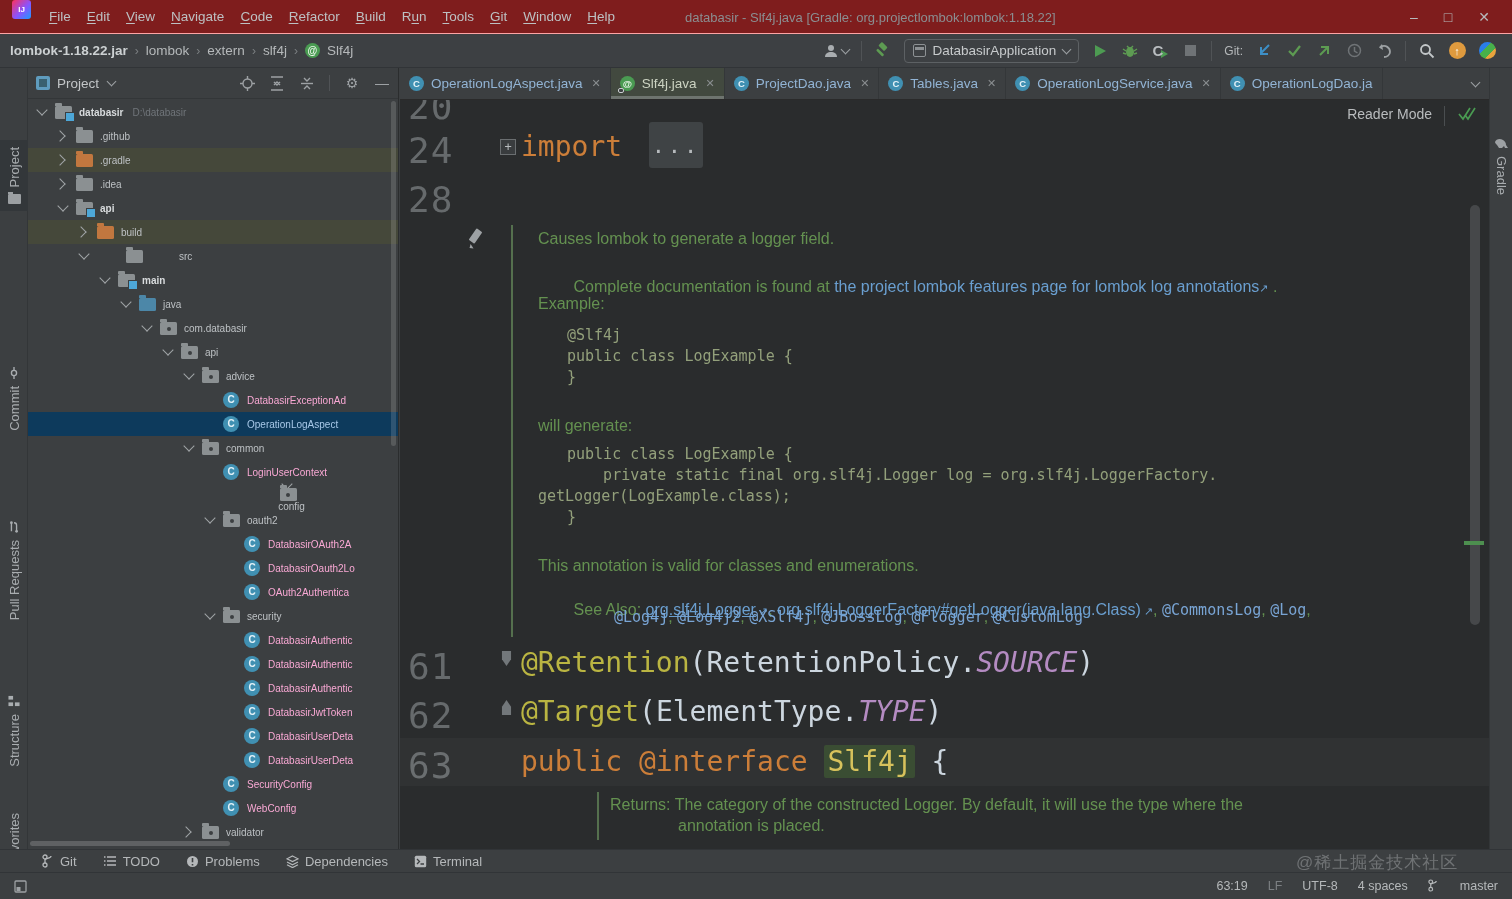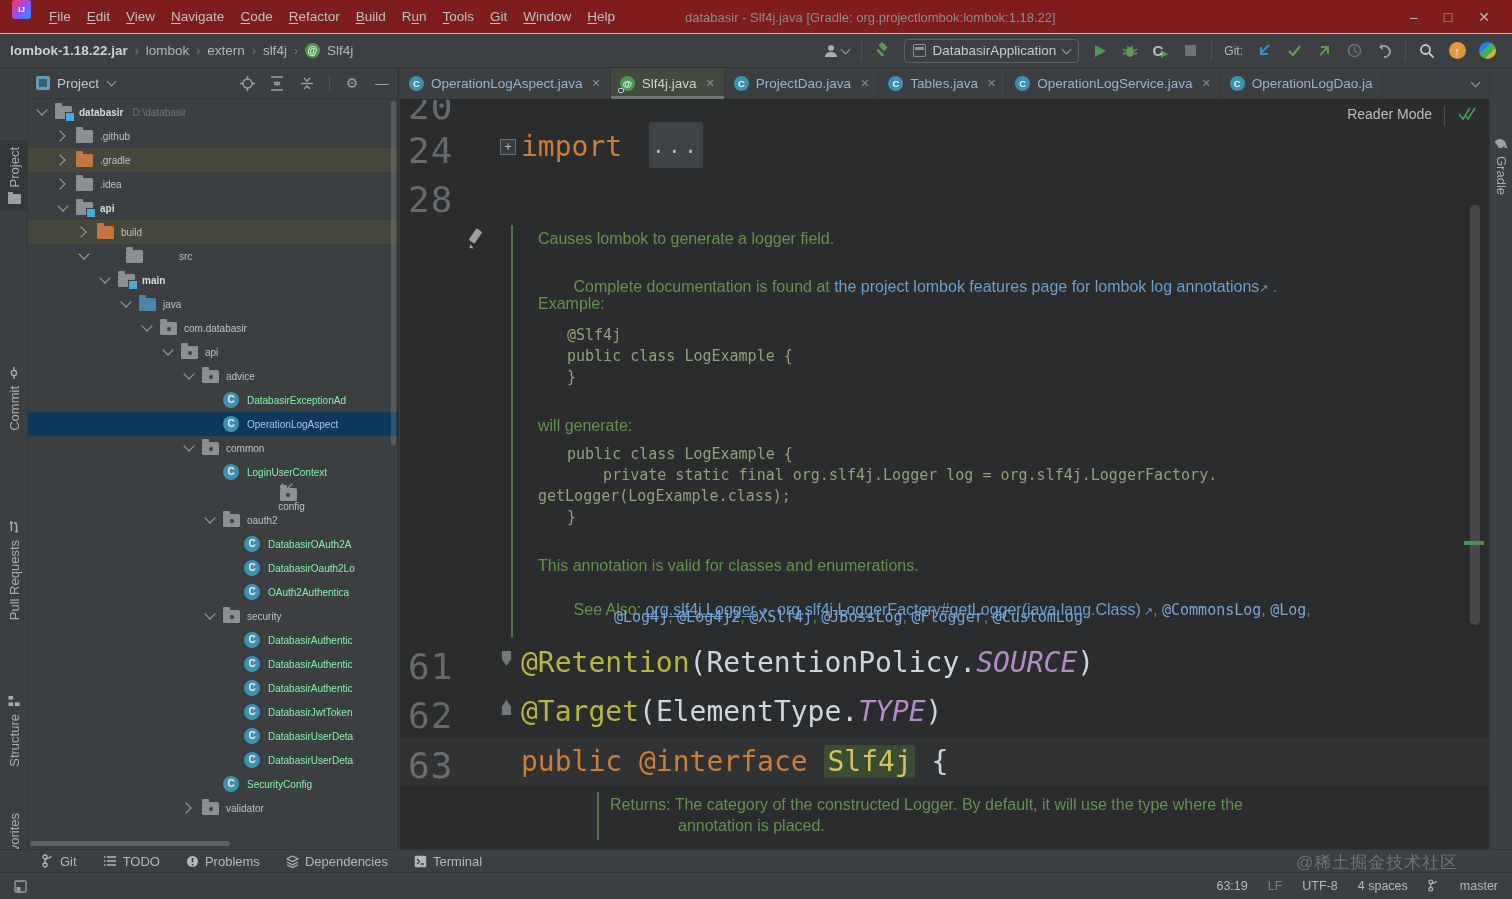--- a/index.html
+++ b/index.html
@@ -73,21 +73,21 @@
   .ic-folder-ex{background:#c1773f}
   .ic-folder-src{background:#4c87a8}
   .ic-package{background:#8b9092}
   .ic-package::after{content:"";position:absolute;left:6.5px;top:5px;width:4px;height:4px;border-radius:50%;background:#3c3f41}
   .ic-module{background:#8b9092}
   .ic-module::after{content:"";position:absolute;right:-3px;bottom:-3px;width:8px;height:8px;background:#4da7d8;border:1.5px solid #3c3f41}
   .ic-class{background:transparent}
   .ic-class::after{content:"C";position:absolute;left:0;top:-2px;width:16px;height:16px;border-radius:50%;background:#4090b2;color:#e4f2f8;font-size:10px;font-weight:bold;text-align:center;line-height:16px}
   .tlabel{color:#bdc1c4}
   .tlabel.bold{font-weight:bold;color:#d8dbdd}
-  .tlabel.cls{color:#86efac}
+  .tlabel.cls{color:#f9a8d4}
   .row-selected .tlabel{color:#a8c8e8}
   .tsuffix{color:#70757a;margin-left:9px}
   .pvscroll{position:absolute;right:2px;top:33px;width:5px;height:345px;background:rgba(255,255,255,.14);border-radius:3px}
   .phscroll{position:absolute;left:2px;bottom:3px;width:200px;height:5px;background:rgba(255,255,255,.18);border-radius:3px}
 
   
   .editor{position:absolute;left:400px;top:68px;width:1089px;height:781px;background:#2a2c2d;overflow:hidden}
   .tabbar{position:relative;z-index:3;height:32px;background:#3c3f41;border-bottom:1px solid #2a2a2a;display:flex;align-items:stretch}
   .tab{display:flex;align-items:center;gap:7px;padding:0 9px;font-size:13.5px;color:#92b4d5;border-right:1px solid #343739;cursor:default;white-space:nowrap}
   .tab.active{background:#42493f;color:#ccd3c2;box-shadow:inset 0 -3px 0 #6e746f}
@@ -500,20 +500,26 @@
           <span class="ticon ic-class"></span>
           <span class="tlabel cls">DatabasirUserDeta</span>
           <span class="tsuffix"></span>
         </div>
         <div class="trow" style="padding-left: 178px;">
           <span class="chev cv-n"></span>
           <span class="ticon ic-class"></span>
           <span class="tlabel cls">SecurityConfig</span>
           <span class="tsuffix"></span>
         </div>
+        <div class="trow" style="padding-left: 178px;">
+          <span class="chev cv-n"></span>
+          <span class="ticon ic-class"></span>
+          <span class="tlabel cls">WebConfig</span>
+          <span class="tsuffix"></span>
+        </div>
         <div class="trow" style="padding-left: 157px;">
           <span class="chev cv-r"></span>
           <span class="ticon ic-package"></span>
           <span class="tlabel">validator</span>
           <span class="tsuffix"></span>
         </div>
       </div>
 
     <div class="pvscroll"></div>
     <div class="phscroll"></div>

